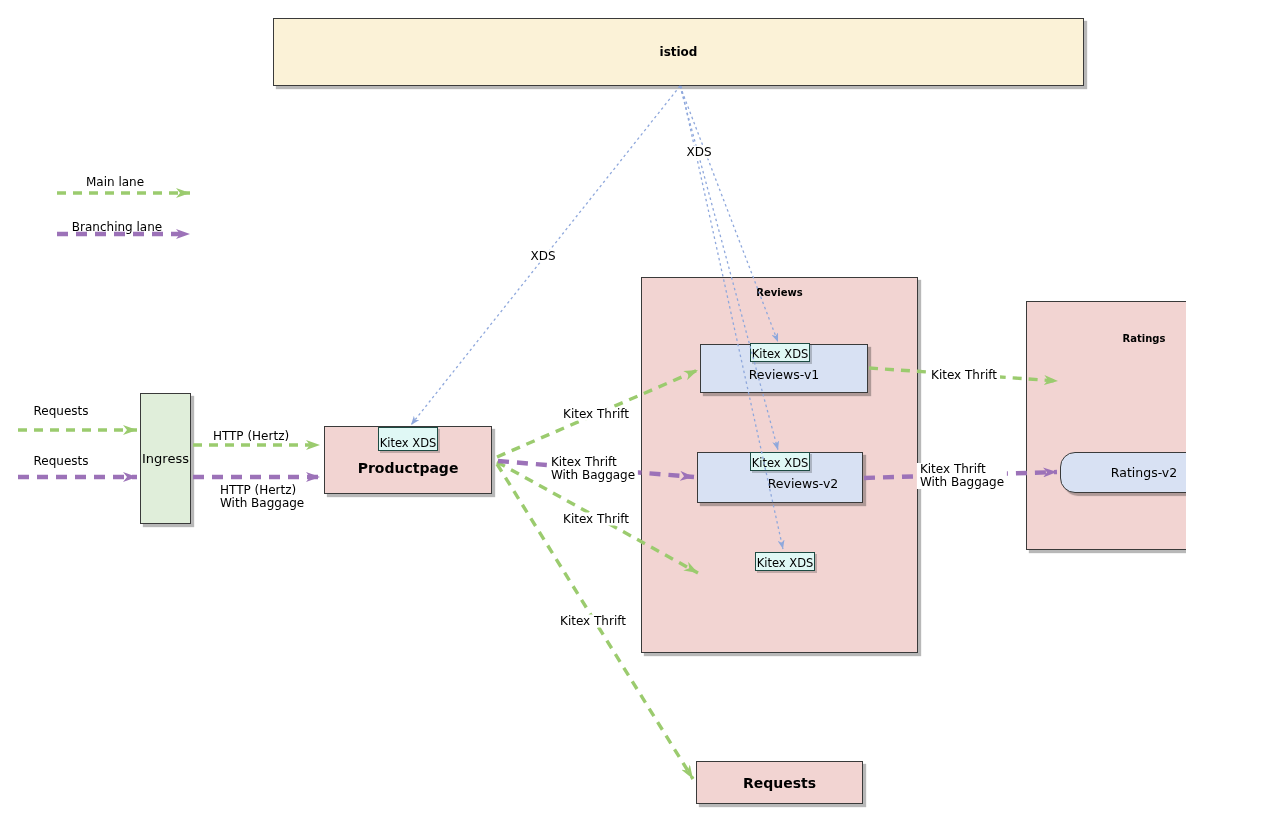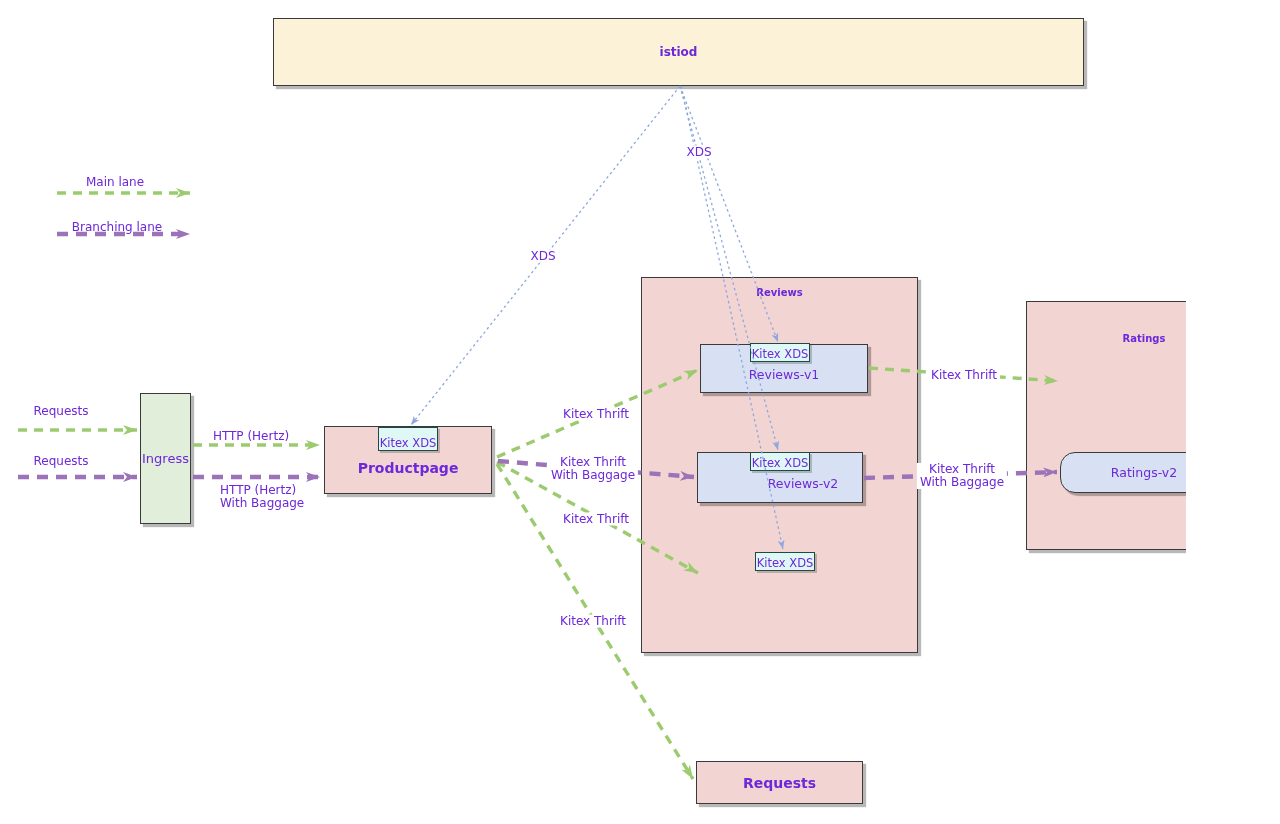--- a/index.html
+++ b/index.html
@@ -1,18 +1,18 @@
 <!DOCTYPE html>
 <html><head>
 <meta charset="utf-8">
 <style>
   html,body{margin:0;padding:0;background:#fff;}
   #canvas{
     position:relative;width:1186px;height:824px;background:#ffffff;
-    font-family:"DejaVu Sans","Liberation Sans",sans-serif;color:#6d28d9;overflow:hidden;
+    font-family:"DejaVu Sans","Liberation Sans",sans-serif;color:#000000;overflow:hidden;
   }
   .box{
     position:absolute;border:1.4px solid #3a3a3a;box-sizing:border-box;
     box-shadow:3px 3px 1px rgba(0,0,0,0.28);
     display:flex;align-items:center;justify-content:center;text-align:center;
   }
   .istiod{background:#fbf2d7;font-size:12px;font-weight:600;}
   .ingress{background:#e0eeda;font-size:13px;font-weight:500;}
   .service{background:#f2d4d2;align-items:center;}
   .group{background:#f2d4d2;display:block;}
@@ -20,21 +20,21 @@
   .version{background:#d8e1f3;font-size:12.5px;font-weight:500;}
   .badge{
     position:absolute;background:#e0f8f5;border:1.4px solid #1d4a42;box-sizing:border-box;
     font-size:11.5px;font-weight:400;display:flex;align-items:flex-end;justify-content:center;
     box-shadow:2px 2px 0 rgba(0,0,0,0.2);
   }
   .node-title{font-weight:700;font-size:14px;}
   svg.overlay{position:absolute;left:0;top:0;z-index:5;pointer-events:none;}
   .elabel{
     position:absolute;z-index:6;font-size:12px;line-height:13px;white-space:nowrap;
-    transform:translate(-50%,-50%);text-align:center;
+    transform:translate(-50%,-50%);text-align:left;
   }
   .elabel.bg{background:#ffffff;padding:0 3px;}
   .elabel.left{transform:none;text-align:left;}
   .version .vlabel{position:relative;top:6px;}
 </style>
 </head>
 <body>
 
 <div id="canvas">
 

